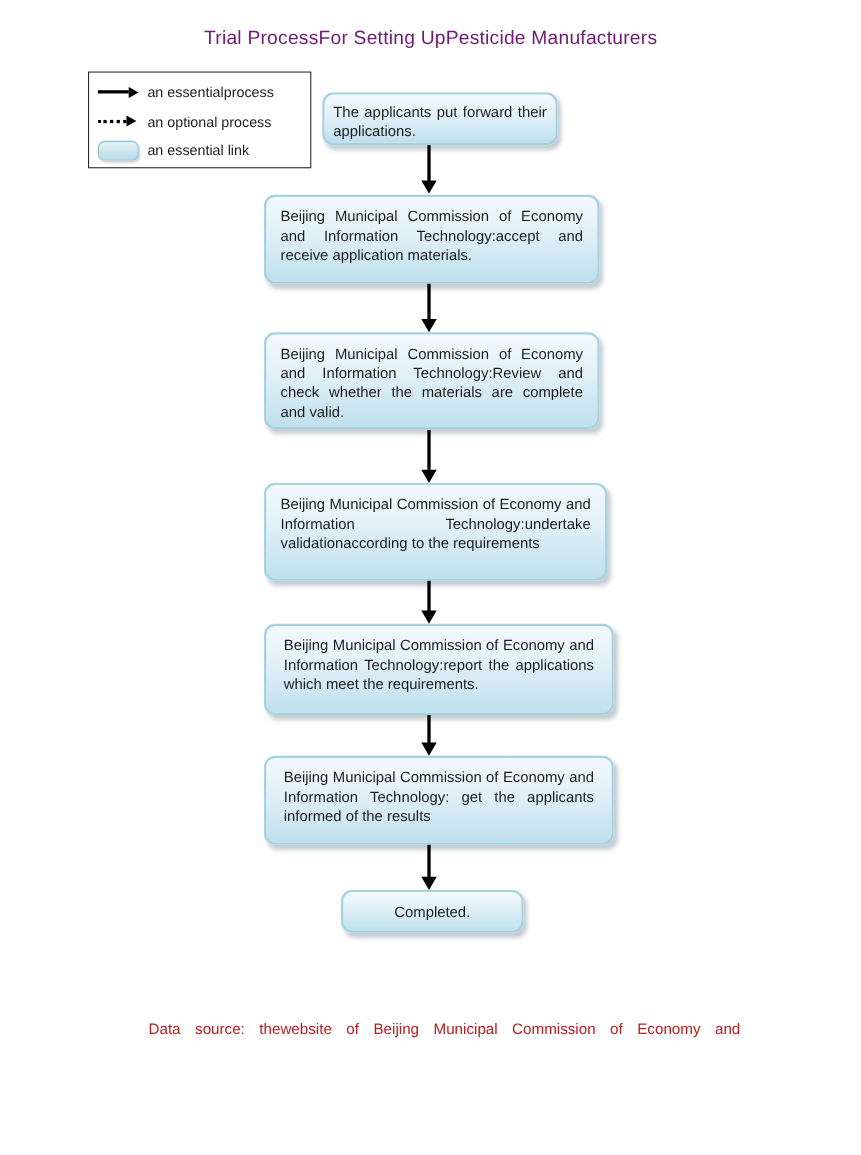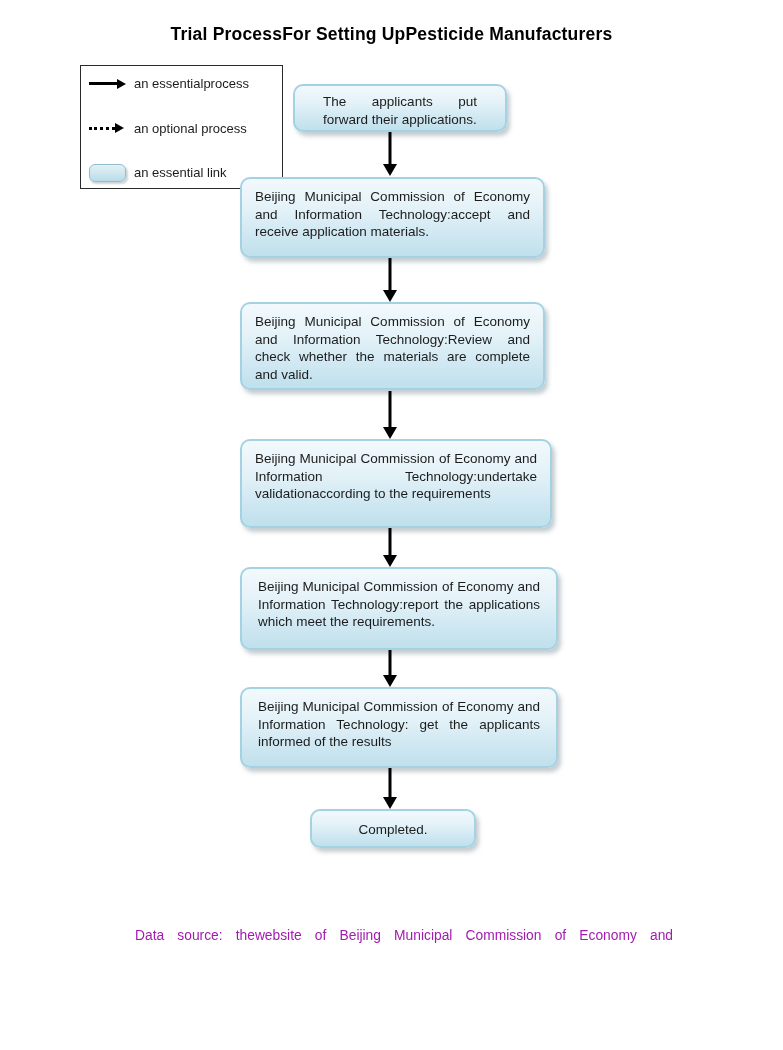--- a/index.html
+++ b/index.html
@@ -9,30 +9,30 @@
     background: #ffffff;
     font-family: "Liberation Sans", sans-serif;
     overflow: hidden;
   }
 
   .page-title {
     position: absolute;
     top: 24px; left: 0; width: 783px;
     text-align: center;
     font-size: 17.5px;
-    font-weight: bold;
-    color: #000000;
+    font-weight: normal;
+    color: #701a75;
     letter-spacing: 0.2px;
   }
 
   
   .legend {
     position: absolute;
     left: 80px; top: 65px;
-    width: 203px; height: 124px;
+    width: 203px; height: 88px;
     border: 1px solid #2a2a2a;
     box-sizing: border-box;
     padding: 7px 4px 5px 8px;
     display: flex;
     flex-direction: column;
     justify-content: space-between;
     background: #ffffff;
   }
   .legend-row { display: flex; align-items: center; height: 21px; }
   .legend-icon { width: 42px; display: flex; align-items: center; margin-right: 3px; flex-shrink: 0; }
@@ -93,21 +93,21 @@
     border-right: 7px solid transparent;
     border-top: 12px solid #000;
   }
 
   
   .footer {
     position: absolute;
     left: 113px; top: 919px;
     width: 560px;
     font-size: 13.8px;
-    color: #a21caf;
+    color: #b91c1c;
   }
   .footer-line1 {
     text-indent: 22px;
     text-align: justify;
     text-align-last: justify;
     line-height: 34px;
     height: 34px;
     overflow: hidden;
   }
   .footer-line2 { line-height: 34px; }
@@ -133,21 +133,21 @@
     <span class="legend-label">an optional process</span>
   </div>
   <div class="legend-row">
     <span class="legend-icon">
       <span class="swatch swatch-essential"></span>
     </span>
     <span class="legend-label">an essential link</span>
   </div>
 </div>
 
-<div class="flow-box" style="left:293px; top:84px; width:214px; height:48px; padding:7px 28px;">The applicants put forward their applications.</div>
+<div class="flow-box" style="left:293px; top:84px; width:214px; height:48px; padding:7px 8px;">The applicants put forward their applications.</div>
 
 <div class="flow-box" style="left:240px; top:177px; width:305px; height:81px;">Beijing Municipal Commission of Economy and Information Technology:accept and receive application materials.</div>
 
 <div class="flow-box" style="left:240px; top:302px; width:305px; height:88px;">Beijing Municipal Commission of Economy and Information Technology:Review and check whether the materials are complete and valid.</div>
 
 <div class="flow-box" style="left:240px; top:439px; width:312px; height:89px;">Beijing Municipal Commission of Economy and Information Technology:undertake validationaccording to the requirements</div>
 
 <div class="flow-box" style="left:240px; top:567px; width:318px; height:83px; padding:9px 16px;">Beijing Municipal Commission of Economy and Information Technology:report the applications which meet the requirements.</div>
 
 <div class="flow-box" style="left:240px; top:687px; width:318px; height:81px; padding:9px 16px;">Beijing Municipal Commission of Economy and Information Technology: get the applicants informed of the results</div>

